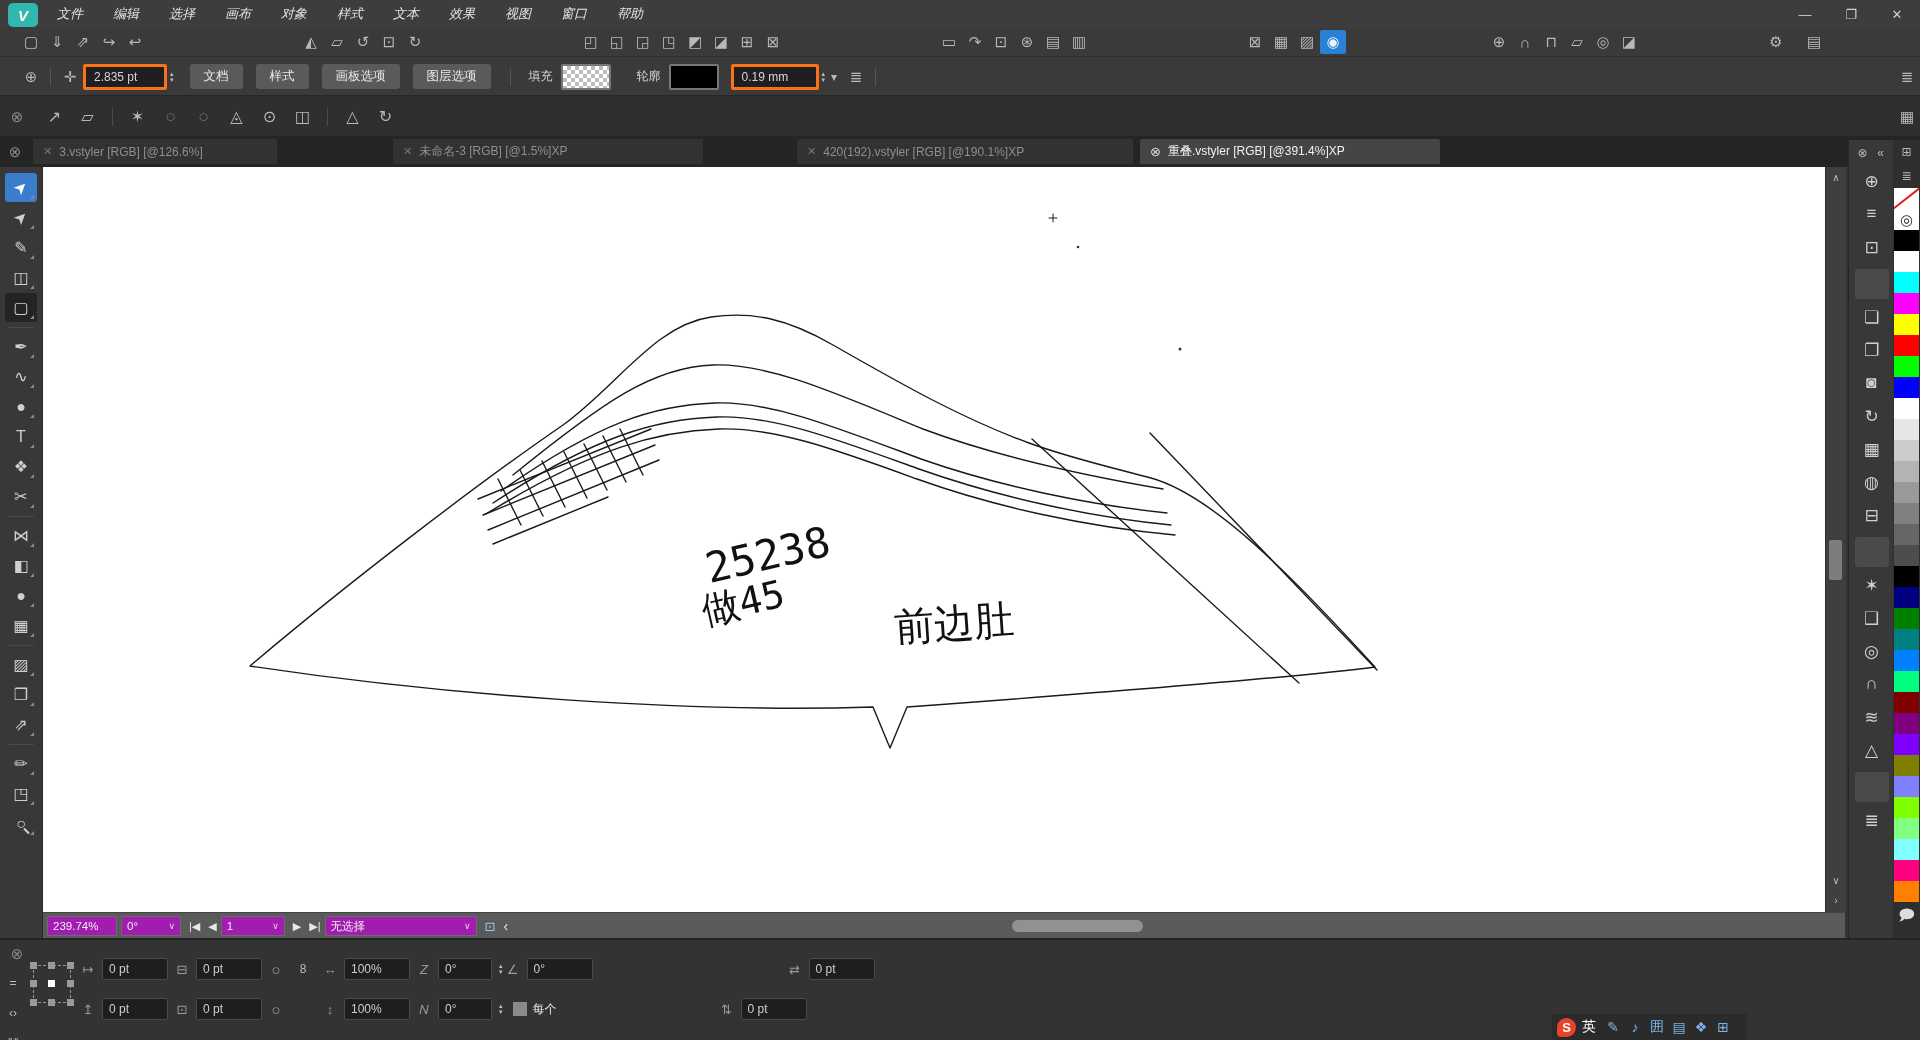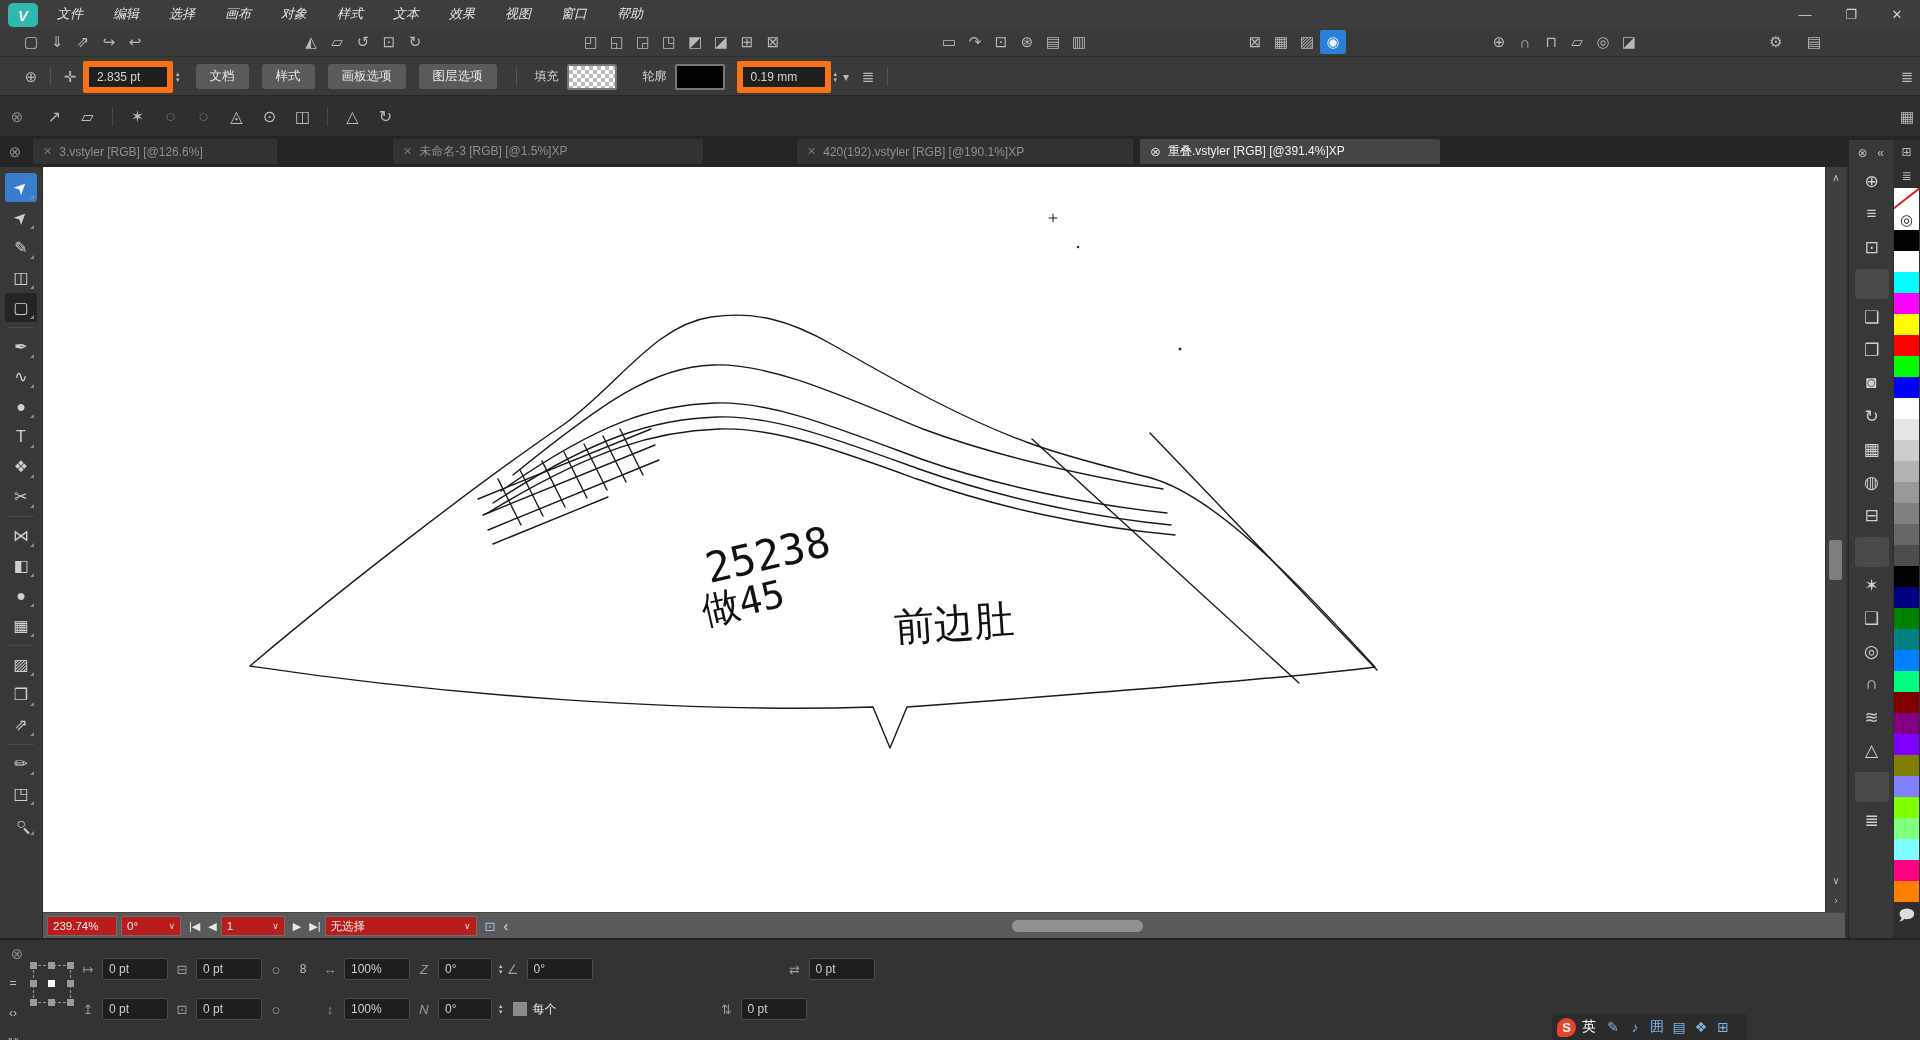--- a/index.html
+++ b/index.html
@@ -18,21 +18,21 @@
         color:#fff;font-weight:bold;font-style:italic;font-size:15px;display:flex;align-items:center;justify-content:center;}
   .menu-item{padding:0 15px;height:28px;display:flex;align-items:center;color:#e3e3e3;font-size:13px;font-style:italic;}
   #win-controls{right:0;top:0;height:28px;display:flex;}
   #win-controls .icon{width:46px;height:28px;color:#d0d0d0;font-size:13px;}
   
   #toolbar-main{left:0;top:28px;width:1920px;height:28px;background:#3a3a3a;}
   #toolbar-props{left:0;top:56px;width:1920px;height:39px;background:#3a3a3a;border-top:1px solid #2e2e2e;}
   #toolbar-opts{left:0;top:95px;width:1920px;height:41px;background:#2f2f2f;border-top:1px solid #262626;}
   .tb-group{display:flex;align-items:center;}
   .btn{background:#5a5a5a;color:#e8e8e8;border-radius:3px;padding:4px 14px;margin-right:13px;font-size:12.5px;}
-  .field{background:#1f1f1f;color:#d6d6d6;border:6px solid #f97316;border-radius:2px;
+  .field{background:#1f1f1f;color:#d6d6d6;border:3px solid #f97316;border-radius:2px;
          padding:3px 8px;font-size:12px;display:inline-flex;align-items:center;}
   .stepper{display:inline-flex;flex-direction:column;font-size:7px;line-height:6px;color:#bbb;margin-left:3px;}
   .checker{background:
      linear-gradient(45deg,#bbb 25%,transparent 25%,transparent 75%,#bbb 75%),
      linear-gradient(45deg,#bbb 25%,#fff 25%,#fff 75%,#bbb 75%);
      background-size:8px 8px;background-position:0 0,4px 4px;}
   .swbox{width:46px;height:22px;border:2px solid #777;border-radius:2px;}
   .icon.active-blue{background:#2a7fd6;color:#eaf4ff;border-radius:2px;}
   
   #tabbar{left:0;top:136px;width:1920px;height:31px;background:#252525;}
@@ -58,21 +58,21 @@
         transform:rotate(45deg);right:-4px;bottom:1px;}
   
   #canvas{left:43px;top:167px;width:1782px;height:745px;background:#fff;}
   
   #vscroll{left:1825px;top:167px;width:20px;height:745px;background:#3f3f3f;border-left:1px solid #2e2e2e;}
   #vthumb{left:3px;top:373px;width:13px;height:40px;background:#7d7d7d;border-radius:2px;position:absolute;}
   .scroll-arrow{position:absolute;left:0;width:20px;height:16px;display:flex;align-items:center;justify-content:center;
         color:#bdbdbd;font-size:10px;}
   #statusrow{left:43px;top:912px;width:1802px;height:26px;background:#5a5a5a;display:flex;align-items:center;
         border-top:1px solid #444;}
-  .st-field{background:#b91c1c;border:1px solid #6c6c6c;color:#f0f0f0;font-size:11.5px;height:18px;
+  .st-field{background:#a21caf;border:1px solid #6c6c6c;color:#f0f0f0;font-size:11.5px;height:18px;
         display:inline-flex;align-items:center;padding:0 5px;margin-right:4px;border-radius:1px;gap:24px;}
   .st-caret{margin-left:5px;font-size:9px;color:#ddd;}
   .st-icon{color:#e8e8e8;font-size:11px;margin:0 4px;}
   #hscroll-track{flex:1;height:26px;position:relative;}
   #hthumb{position:absolute;left:500px;top:7px;width:131px;height:12px;background:#919191;border-radius:6px;}
   
   #bottompanel{left:0;top:938px;width:1920px;height:102px;background:#333;border-top:2px solid #232323;}
   .mini-col{position:absolute;left:0;top:0;width:26px;height:102px;display:flex;flex-direction:column;
         align-items:center;color:#bbb;}
   .tp-icon{color:#9a9a9a;font-size:13px;width:20px;text-align:center;}

